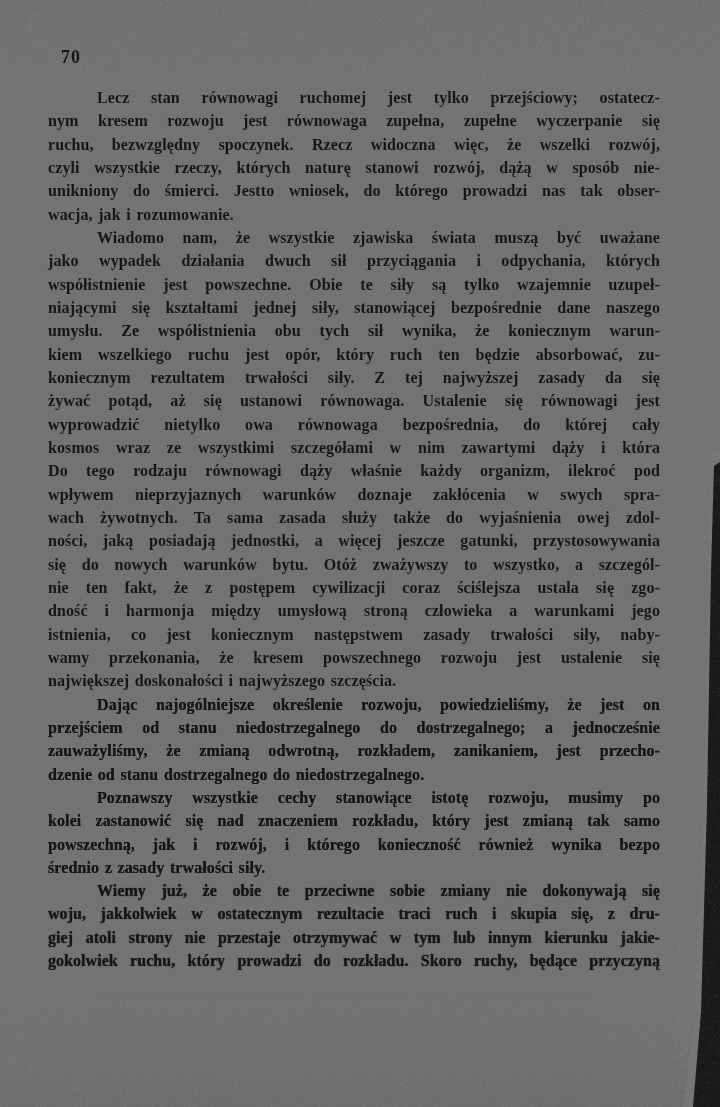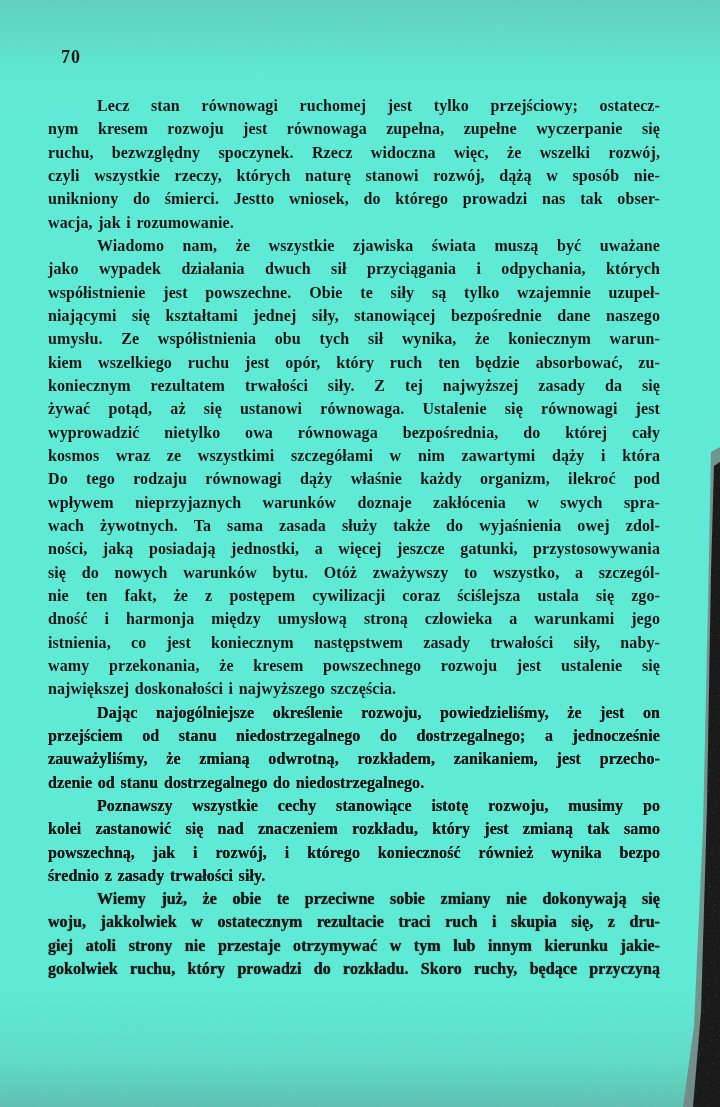--- a/index.html
+++ b/index.html
@@ -5,41 +5,41 @@
   html, body {
     margin: 0; padding: 0;
     width: 720px; height: 1107px;
     overflow: hidden;
     background: #e3e3e3;
     font-family: "Liberation Serif", "DejaVu Serif", serif;
   }
   .page {
     position: relative;
     width: 720px; height: 1107px;
-    background: #5eead4;
+    background: #737373;
     color: #161616;
   }
   
   .page::before {
     content: ""; position: absolute; inset: 0; z-index: 1; pointer-events: none;
     background:
       linear-gradient(180deg, rgba(105,105,105,0.20) 0px, rgba(105,105,105,0.0) 80px),
       linear-gradient(0deg, rgba(95,95,95,0.30) 0px, rgba(95,95,95,0.10) 45px, rgba(95,95,95,0.0) 120px);
   }
   .page-number {
     position: absolute;
     left: 61px; top: 47px;
     font-size: 18px;
     font-weight: 700;
     letter-spacing: 1px;
     z-index: 2;
   }
   .text-block {
     position: absolute;
-    left: 48px; top: 94px;
+    left: 48px; top: 86px;
     width: 612px;
     z-index: 2;
     font-size: 16px;
     font-weight: 700;
     line-height: 23.33px;
     word-spacing: 1.5px;
     letter-spacing: 0.1px;
   }
   .para { margin: 0; }
   .line {

